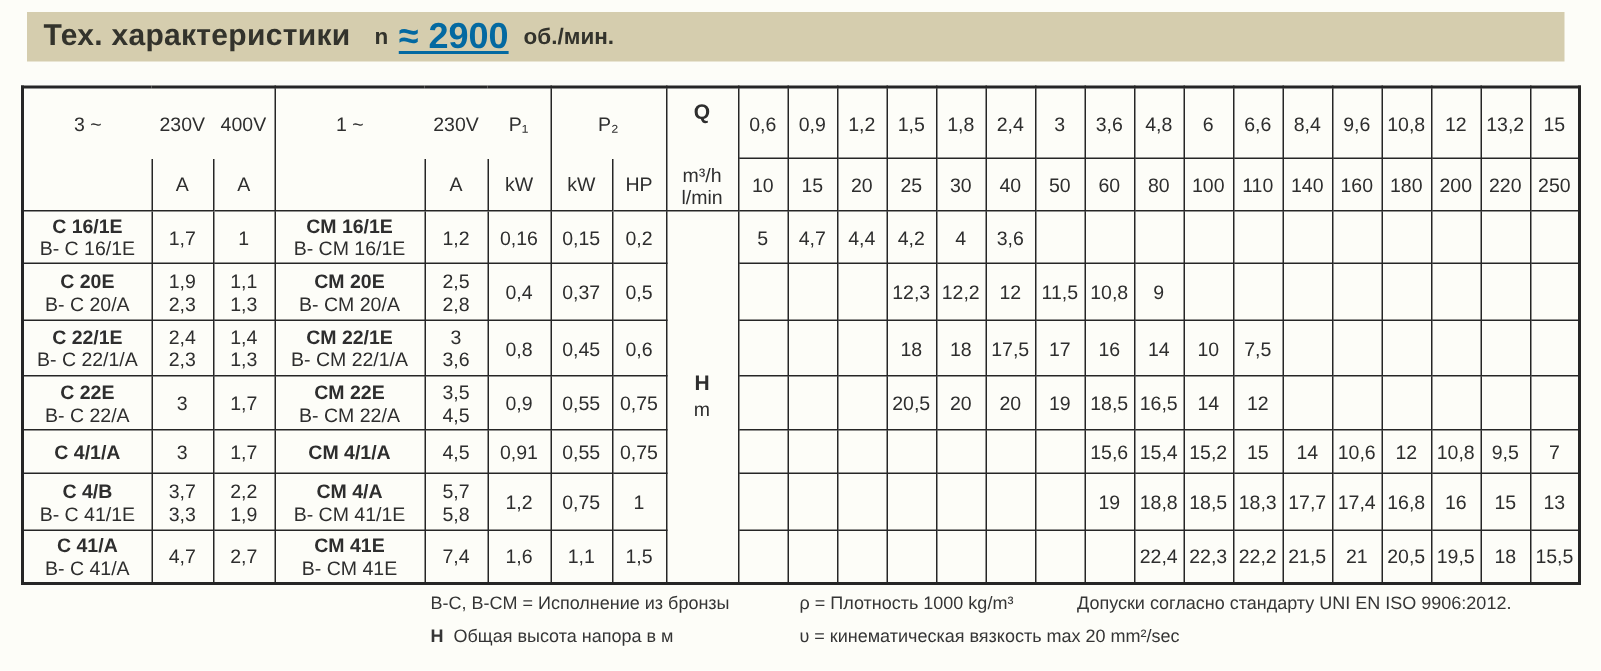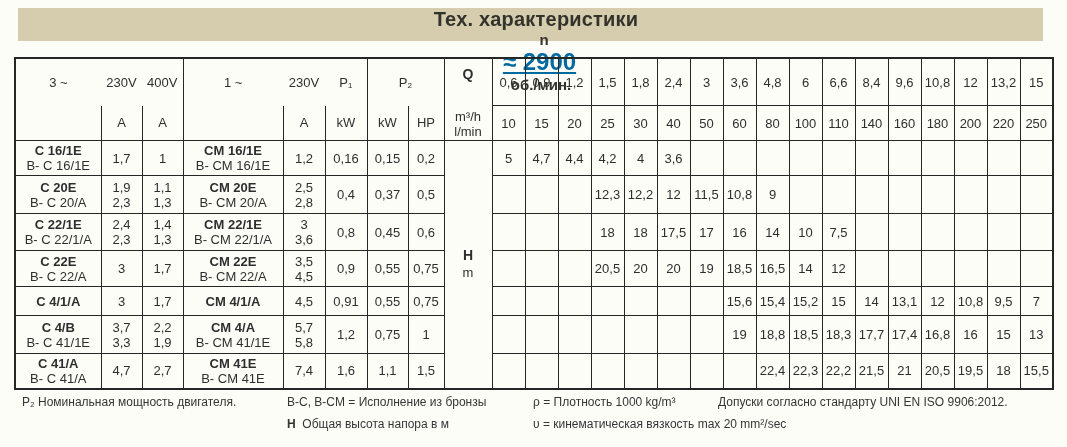--- a/index.html
+++ b/index.html
@@ -52,21 +52,21 @@
   
   .fn{position:absolute;top:391px;font-size:12px;color:#353535;}
   .fn-line{height:22px;line-height:22px;white-space:nowrap;}
   .fn-bold{font-weight:bold;}
 </style>
 </head>
 <body>
 
 <div id="page">
 
-  <div class="titlebar" style="background: rgb(213, 205, 174); flex-direction: column;">
+  <div class="titlebar" style="background: rgb(213, 205, 174);">
     <span class="t-main">Тех. характеристики</span>
     <span class="t-n">n</span>
     <span class="t-big">≈ 2900</span>
     <span class="t-unit">об./мин.</span>
   </div>
 
   <table id="spec-table">
       <colgroup>
         <col style="width:86px">
         <col style="width:41px">
@@ -351,21 +351,21 @@
           <td class="cell"></td>
           <td class="cell"></td>
           <td class="cell"></td>
           <td class="cell"></td>
           <td class="cell"></td>
           <td class="cell">15,6</td>
           <td class="cell">15,4</td>
           <td class="cell">15,2</td>
           <td class="cell">15</td>
           <td class="cell">14</td>
-          <td class="cell">13,1</td>
+          <td class="cell">10,6</td>
           <td class="cell">12</td>
           <td class="cell">10,8</td>
           <td class="cell">9,5</td>
           <td class="cell">7</td>
         </tr>
         <tr style="height:38px">
           <td class="cell">
             <div class="m-bold">C 4/B</div>
             <div class="m-sub">B- C 41/1E</div>
           </td>
@@ -442,21 +442,20 @@
           <td class="cell">21</td>
           <td class="cell">20,5</td>
           <td class="cell">19,5</td>
           <td class="cell">18</td>
           <td class="cell">15,5</td>
         </tr>
       </tbody>
     </table>
 
   <div class="fn" style="left:22px">
-    <div class="fn-line">P₂ Номинальная мощность двигателя.</div>
   </div>
 
   <div class="fn" style="left:287px">
     <div class="fn-line">B-C, B-CM = Исполнение из бронзы</div>
     <div class="fn-line"><span class="fn-bold">H</span>&nbsp;&nbsp;<span>Общая высота напора в м</span></div>
   </div>
 
   <div class="fn" style="left:533px">
     <div class="fn-line">ρ = Плотность 1000 kg/m³</div>
     <div class="fn-line">υ = кинематическая вязкость max 20 mm²/sec</div>

